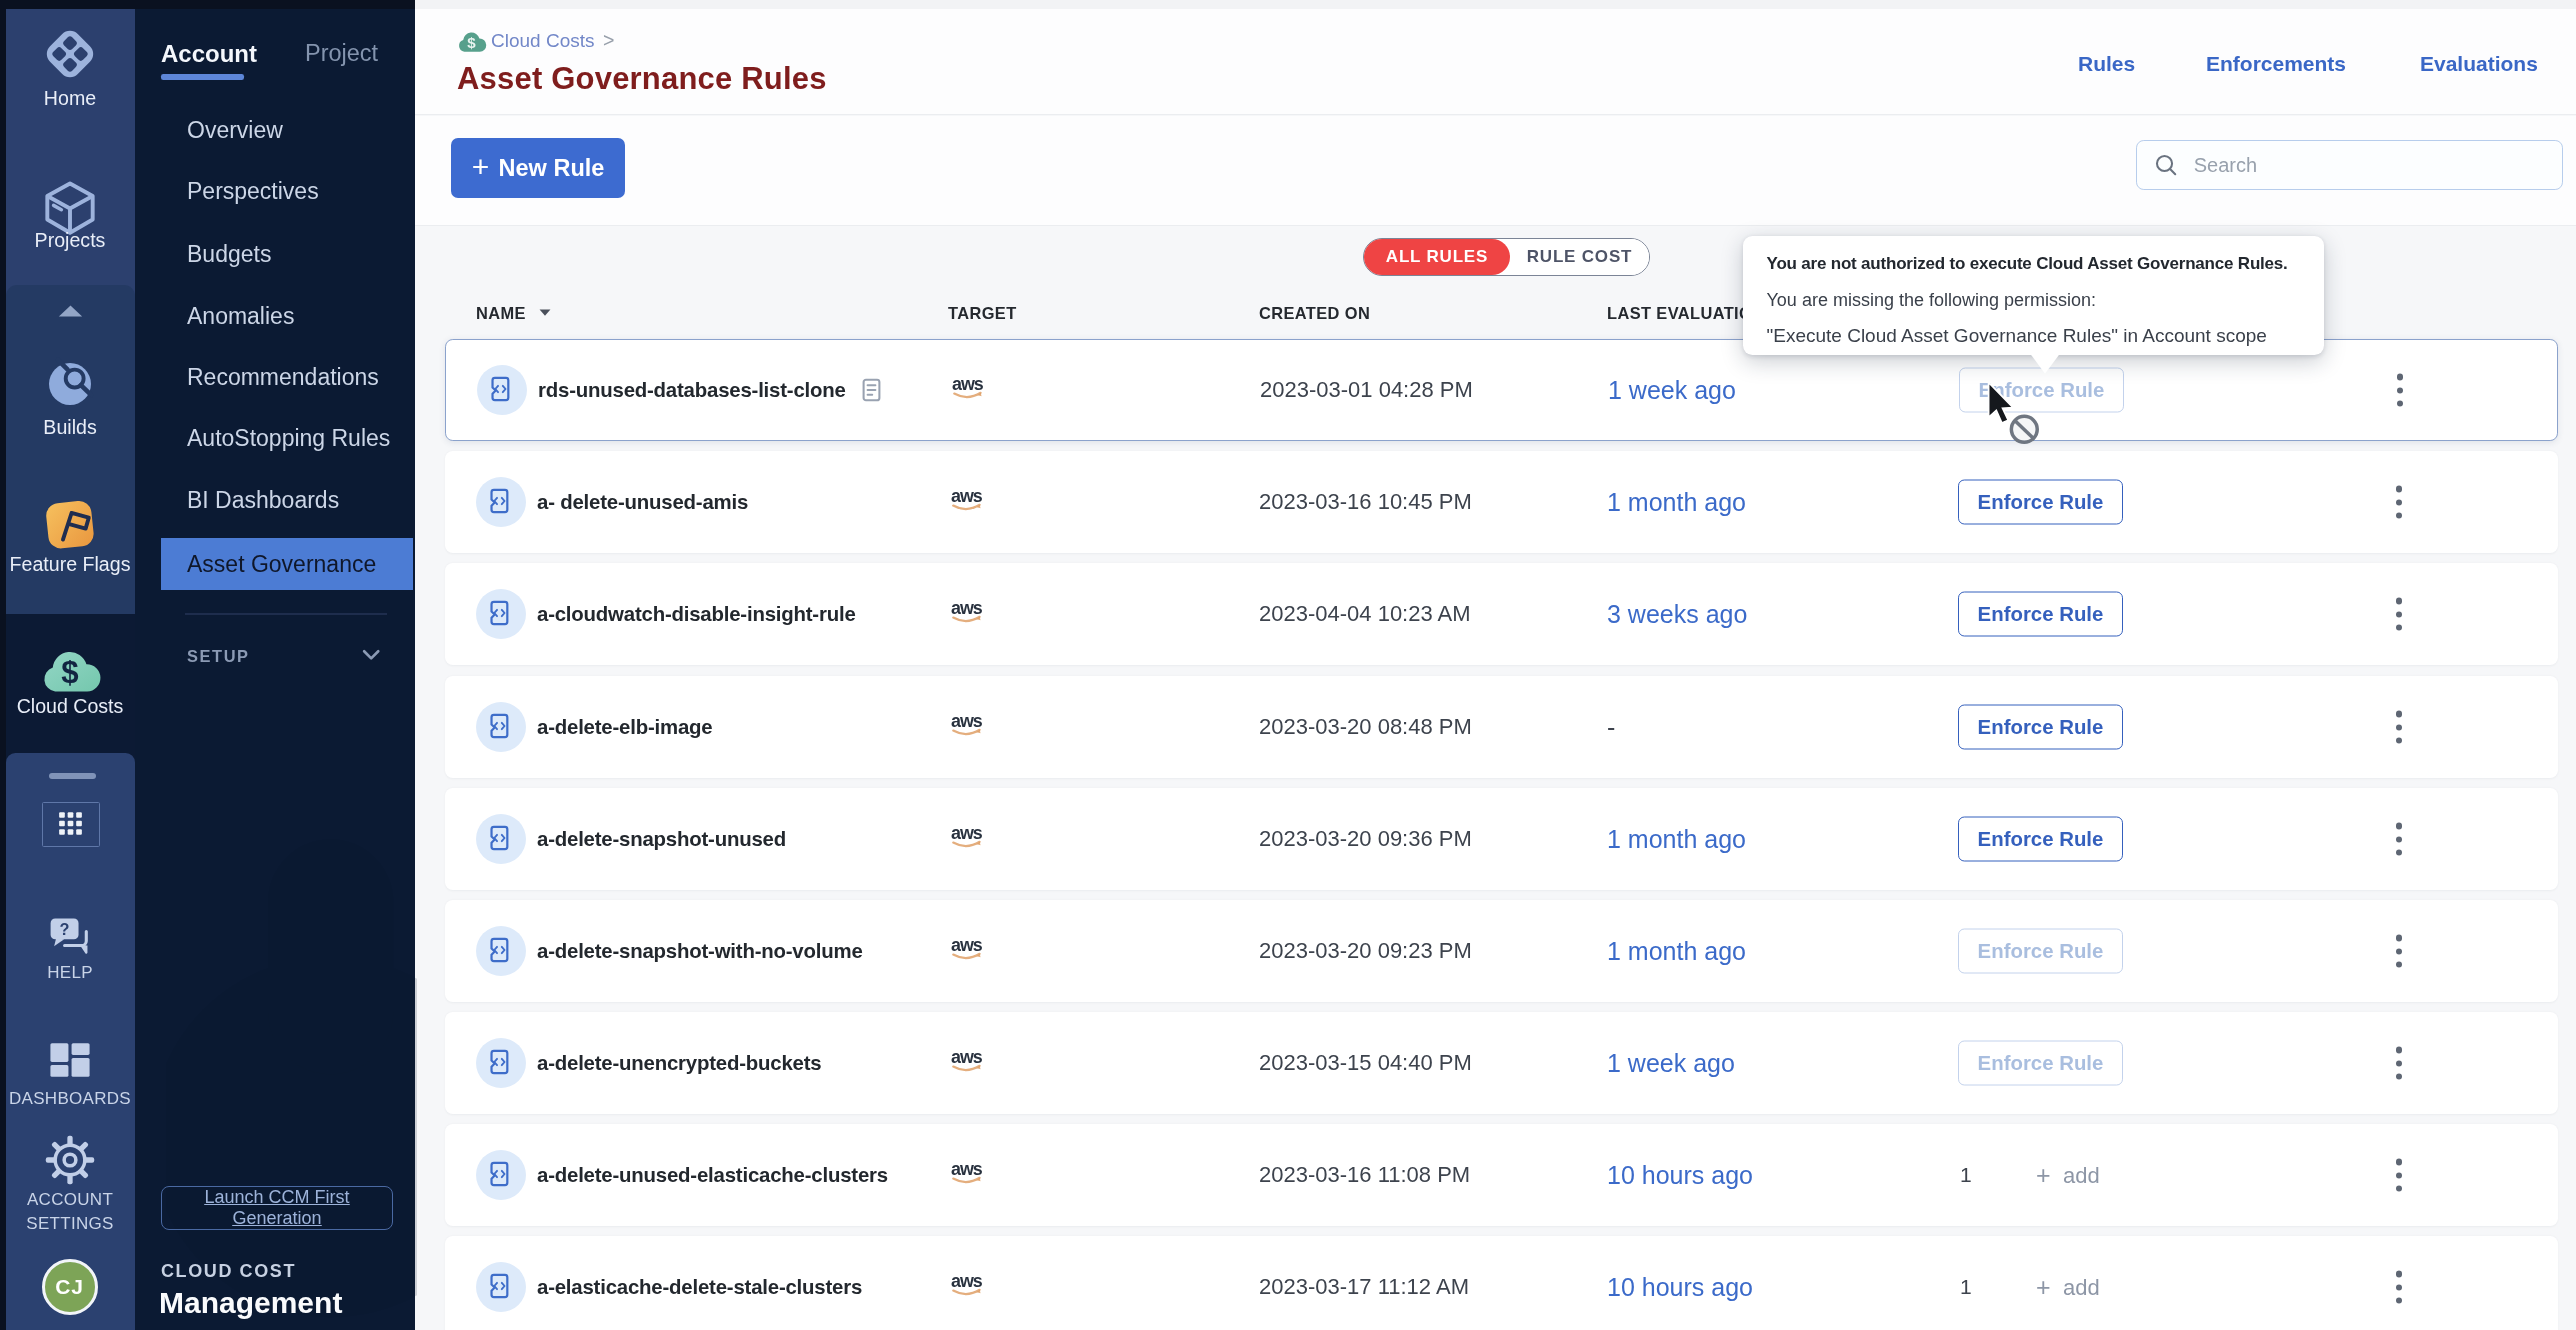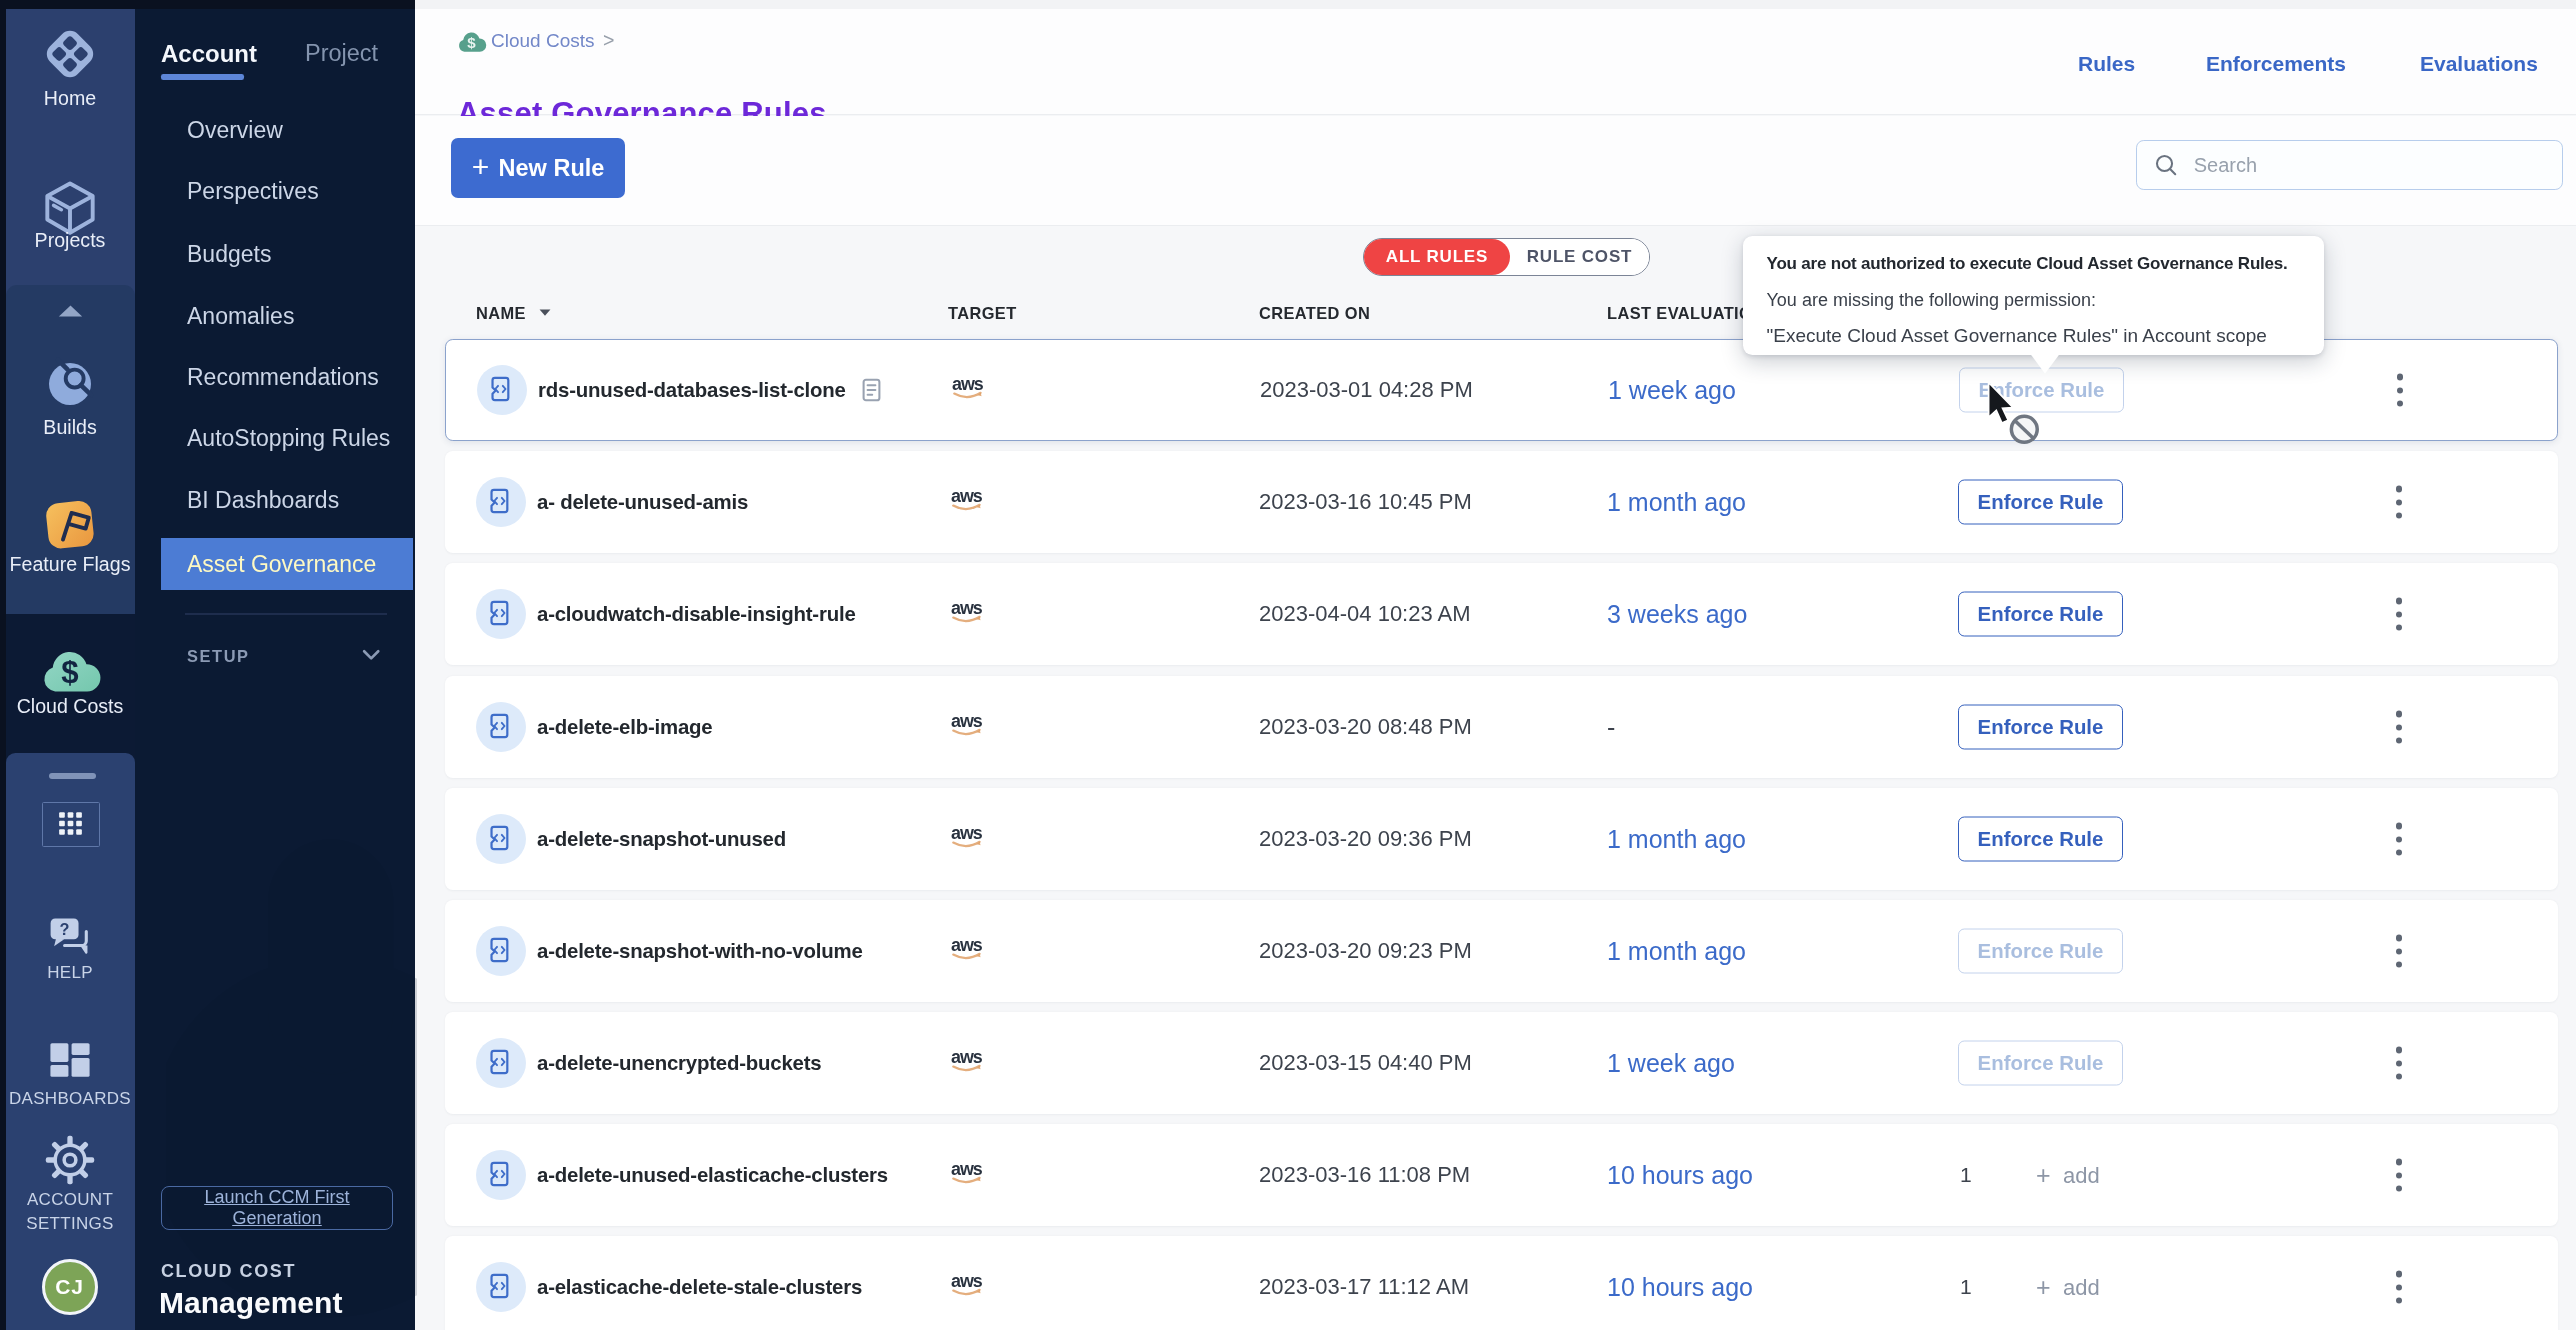--- a/index.html
+++ b/index.html
@@ -25,35 +25,35 @@
 .rail-gridbox { position:absolute; left:36px; top:793px; width:58px; height:45px; border:0.8px solid #5f77a8; border-radius:1.6px; display:flex; align-items:center; justify-content:center; }
 .avatar { position:absolute; left:36px; top:1250px; width:56px; height:56px; border-radius:50%; background:#7da457; border:3.9px solid #f2f5f9; display:flex; align-items:center; justify-content:center; color:#fff; font-size:21px; font-weight:700; letter-spacing:0.8px; }
 
 
 .sidebar { left:135px; top:9.4px; width:280px; height:1321px; background:#0b1a33; z-index:20; }
 .sb-tab-active { position:absolute; left:26px; top:31px; color:#f4f7fc; font-size:24px; font-weight:700; }
 .sb-tab-underline { position:absolute; left:26px; top:65px; width:83px; height:5.5px; background:#5d86d8; border-radius:2.3px; }
 .sb-tab { position:absolute; left:170px; top:31px; color:#8494ae; font-size:23.5px; font-weight:400; }
 .sb-item { position:absolute; left:52px; color:#ccd6e7; font-size:23px; font-weight:400; cursor:pointer; }
 .sb-selected { position:absolute; left:26px; right:2.3px; top:529px; height:52px; background:#4c7cd4; display:flex; align-items:center; }
-.sb-selected .sb-sel-label { color:#fef9c3; font-size:23px; font-weight:400; margin-left:26px; }
+.sb-selected .sb-sel-label { color:#0f172a; font-size:23px; font-weight:400; margin-left:26px; }
 .sb-divider { position:absolute; left:50px; top:604px; width:202px; height:1.6px; background:#1e2d4d; }
 .sb-setup { position:absolute; left:52px; top:638px; color:#8b9ab4; font-size:16.4px; font-weight:700; letter-spacing:1.6px; }
 .sb-launch { position:absolute; left:26px; top:1177px; width:232px; height:44px; border:1.6px solid #4a69a2; border-radius:8px; display:flex; align-items:flex-end; justify-content:center; text-align:center; cursor:pointer; }
 .sb-launch span { color:#9db3da; font-size:18px; line-height:21px; text-decoration:underline; }
 .sb-product { position:absolute; left:26px; top:1252px; color:#c7d1e2; font-size:18px; font-weight:700; letter-spacing:1.6px; }
 .sb-product-name { position:absolute; left:24px; top:1277px; color:#fafbfd; font-size:30px; font-weight:700; }
 
 
 .main { left:415px; top:9.4px; width:2161px; height:1321px; background:#f6f7f9; }
 .mn-header { position:absolute; left:0; top:0; width:100%; height:106px; background:#fdfdfe; border-bottom:1.6px solid #ebedf0; }
 .mn-toolbar { position:absolute; left:0; top:107px; width:100%; height:110px; background:#fdfdfe; border-bottom:1.6px solid #ebedf0; }
 .crumb-txt { position:absolute; left:76px; top:21px; color:#7287c8; font-size:19px; font-weight:500; }
 .crumb-sep { position:absolute; left:188px; top:19.6px; color:#98a0ab; font-size:19.6px; }
-.page-title { position:absolute; left:42px; top:52px; color:#6d28d9; font-size:31px; font-weight:700; letter-spacing:0.2px;margin-top:35px; }
+.page-title { position:absolute; left:42px; top:52px; color:#7f1d1d; font-size:31px; font-weight:700; letter-spacing:0.2px; }
 .top-nav { position:absolute; top:43px; color:#3a67c6; font-size:21px; font-weight:600; cursor:pointer; }
 .btn-new { position:absolute; left:36px; top:22px; width:174px; height:60px; background:#3d6bd0; border-radius:7px; color:#ffffff; display:flex; align-items:center; justify-content:center; cursor:pointer; }
 .btn-new .plus { font-size:30px; font-weight:400; margin-right:9.4px; margin-top:-2.3px; }
 .btn-new .lbl { font-size:23.5px; font-weight:600; }
 .search { position:absolute; left:1721px; top:24px; width:427px; height:50px; background:#fcfeff; border:1.6px solid #b7cdec; border-radius:7.8px; display:flex; align-items:center; }
 .search .ph { color:#98a1ad; font-size:20px; margin-left:14px; }
 
 
 .pill { position:absolute; left:948px; top:229px; height:38px; border:1.6px solid #7b8496; border-radius:20.4px; display:flex; overflow:hidden; background:#ffffff; }
 .pill-left { background:#ef4444; color:#ffffff; font-size:17px; font-weight:700; letter-spacing:0.8px; display:flex; align-items:center; justify-content:center; width:146px; border-radius:0 19px 19px 0; cursor:pointer; }

